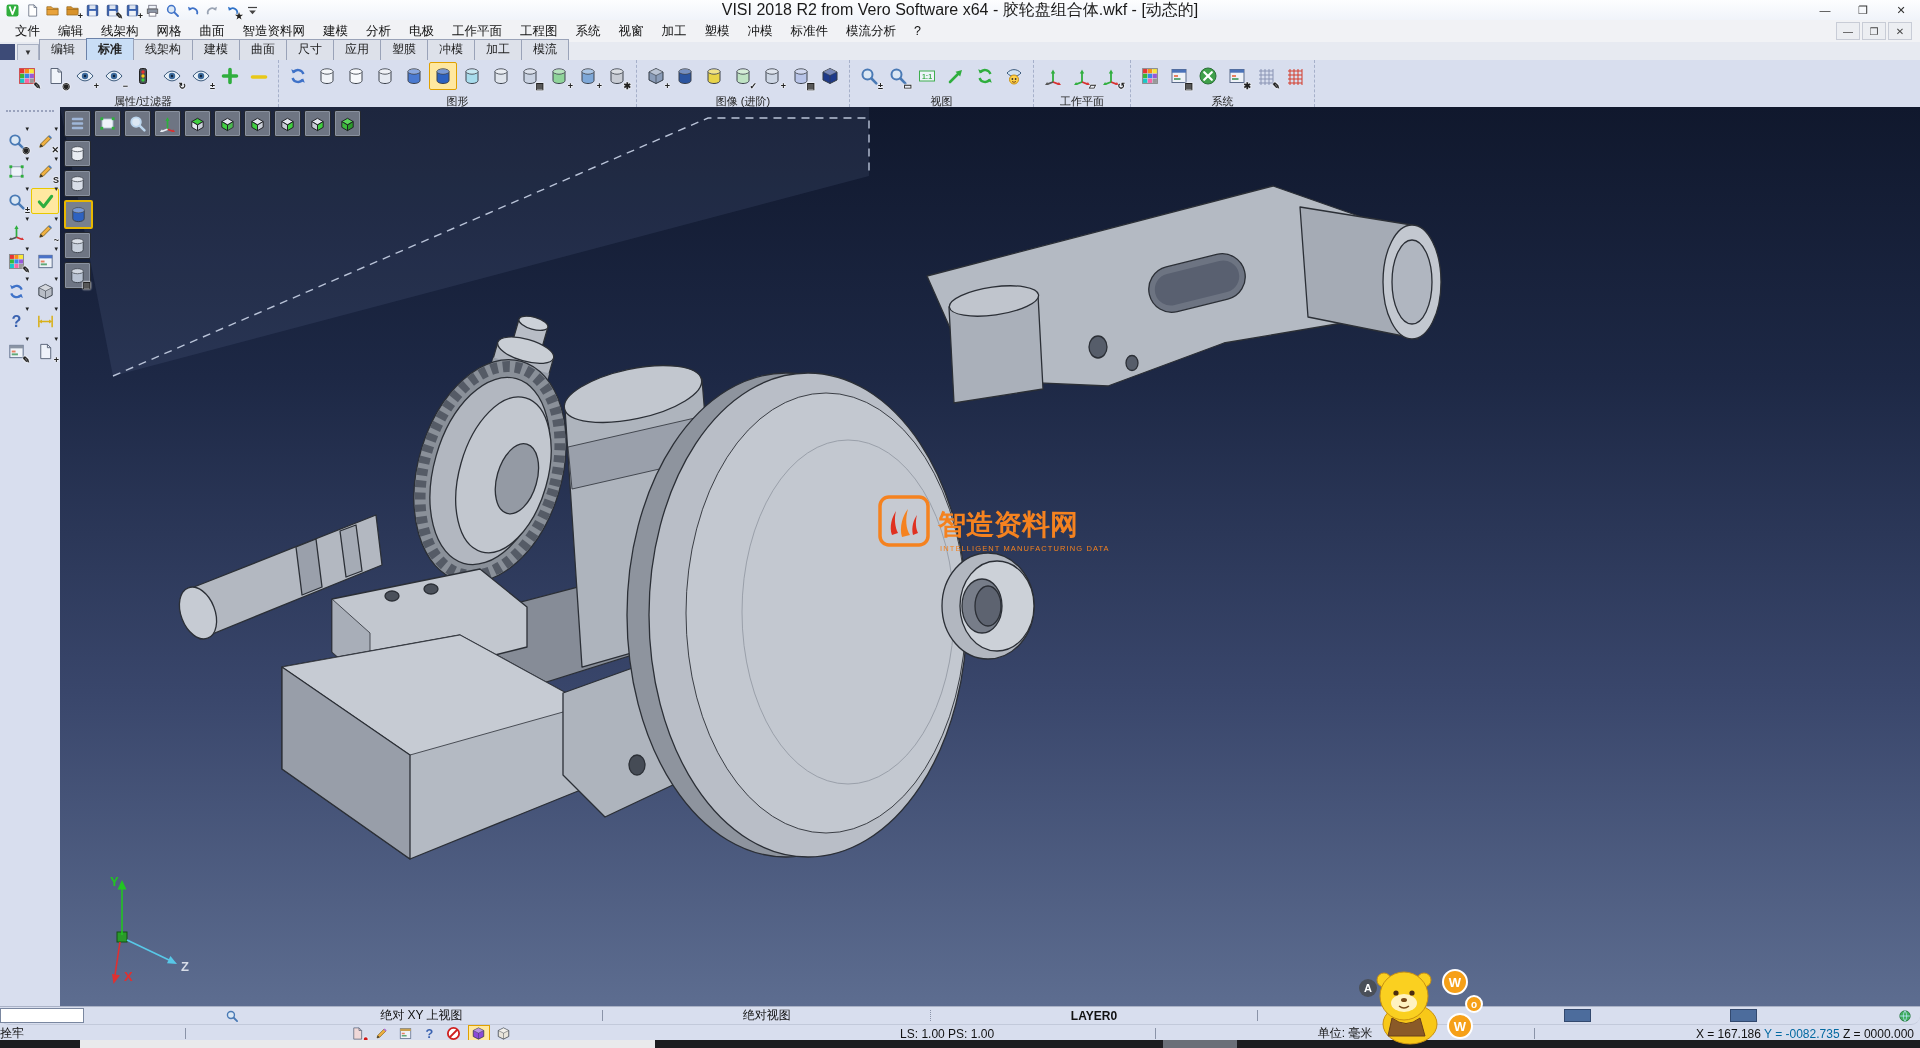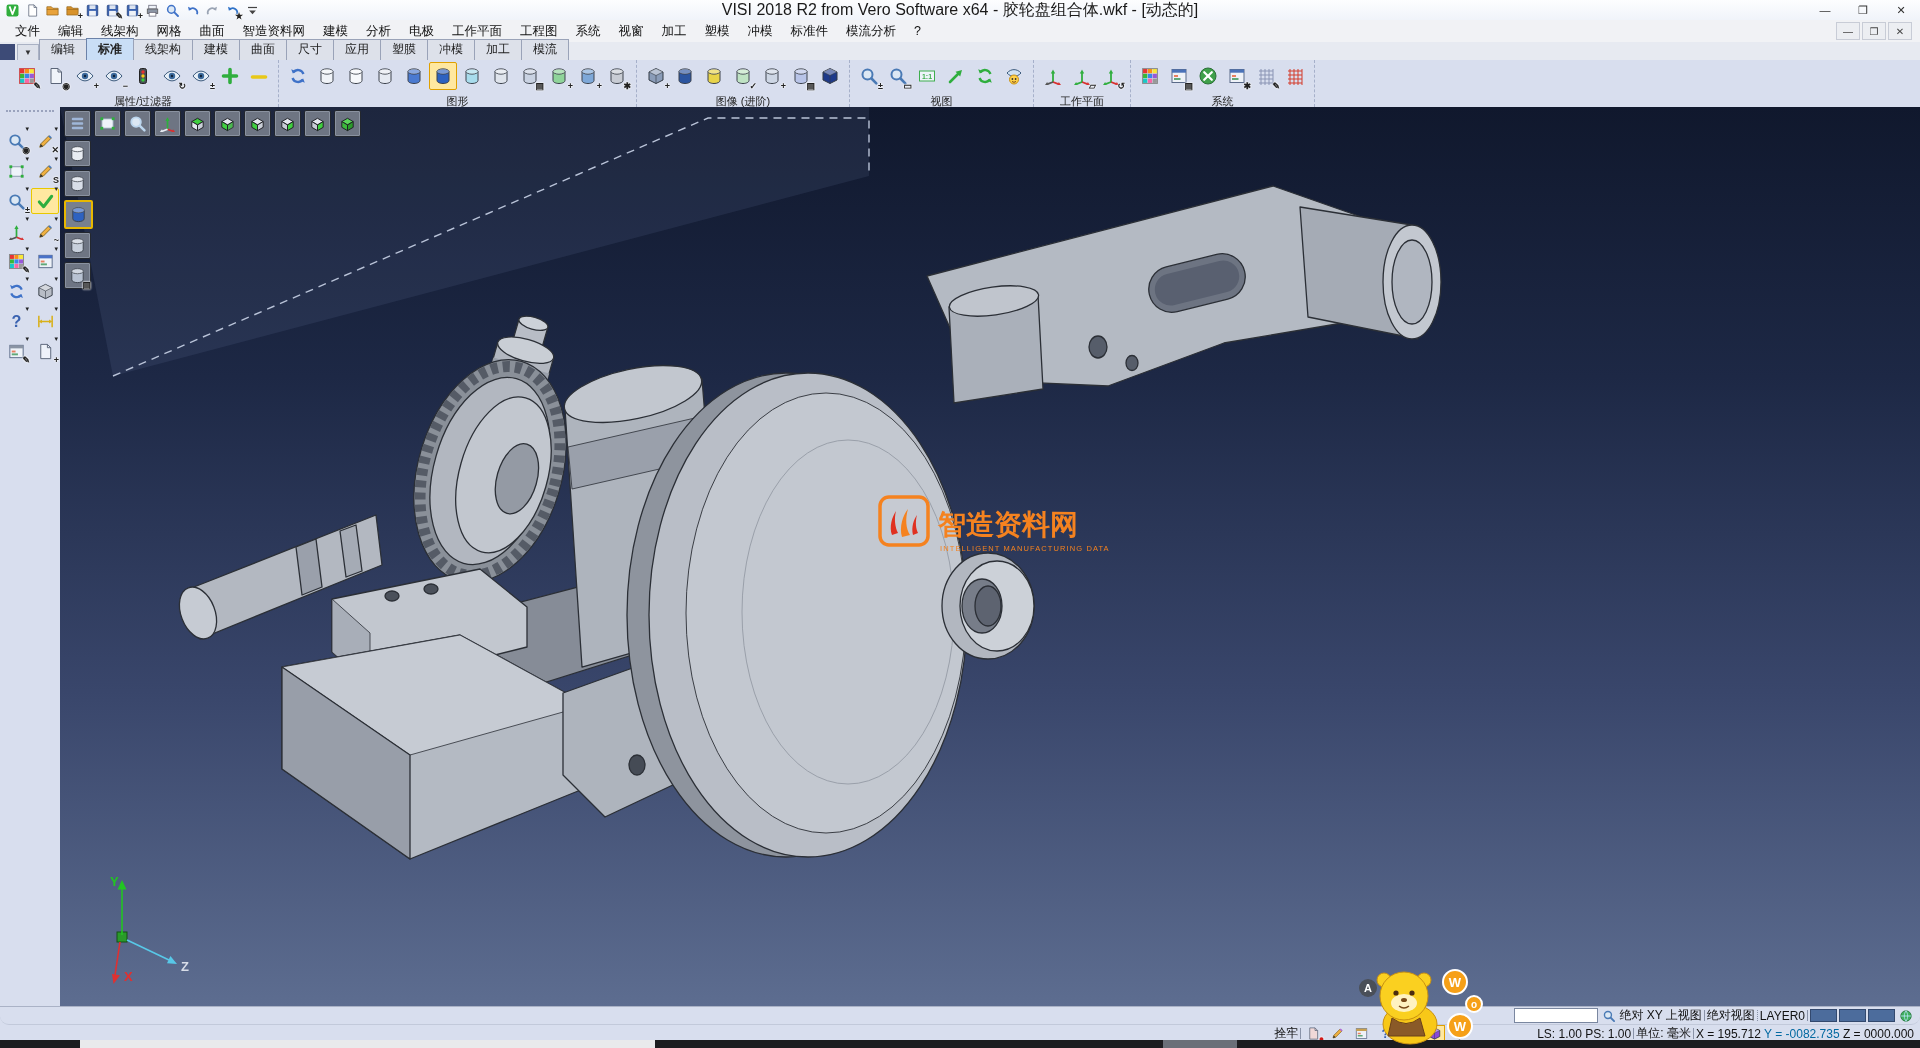--- a/index.html
+++ b/index.html
@@ -74,29 +74,29 @@
   .fl-v{left:4px;top:3px;flex-direction:column;}
   .vbtn{width:25px;height:25px;background:#6e7583;border:1px solid #23272e;border-radius:2px;
     display:flex;align-items:center;justify-content:center;position:relative;
     box-shadow:inset 0 0 0 1px #8a92a0;}
   .vbtn .ic{width:19px;height:19px;}
   .vbtn.active{border:2px solid #e8b800;box-shadow:none;background:#78808e;}
 
   
   .statusbar{position:absolute;left:0;right:0;top:1006px;height:34px;background:#d8deee;
     border-top:1px solid #aab2c6;font-size:12px;color:#111;}
-  .srow{display:flex;align-items:center;justify-content:flex-end;gap:2px;height:17px;padding-right:6px;border-radius:9px;}
+  .srow{display:flex;align-items:center;justify-content:space-between;gap:2px;height:17px;padding-right:6px;border-radius:9px;}
   .srow.r1{border-bottom:1px solid #c2c9da;}
   .vsep{width:1px;height:11px;background:#8a93a8;}
   .dsep{width:0;height:11px;border-left:1px dotted #8a93a8;}
   .s-search{width:78px;height:13px;border:1px solid #7a87a0;background:#fff;font-size:11px;padding:0 2px;}
   .sbtn-mini{width:17px;height:16px;display:flex;align-items:center;justify-content:center;}
   .sbtn-mini .ic{width:14px;height:14px;}
   .swatch{width:25px;height:11px;background:#4c6c9c;border:1px solid #33496e;}
-  .layer{font-weight:normal;}
+  .layer{font-weight:bold;}
   .stools{display:flex;align-items:center;gap:4px;}
   .stbtn{width:20px;height:16px;display:flex;align-items:center;justify-content:center;position:relative;}
   .stbtn .ic{width:15px;height:15px;}
   .stbtn.active{background:#ffe8a0;border:1px solid #e0a000;}
   .mascot-gap{width:64px;}
   .coords{white-space:nowrap;}
   .red{color:#0369a1;}
 
   
   .taskbar{position:absolute;left:0;right:0;bottom:0;height:8px;background:#1c1d20;}
@@ -1020,21 +1020,21 @@
               <use href="#sym-cube"></use>
             </svg>
           </div>
         </div>
       <div class="mascot-gap"></div>
       <span>LS: 1.00 PS: 1.00</span>
       <div class="vsep"></div>
       <span>单位: 毫米</span>
       <div class="vsep"></div>
       <span class="coords">
-        <span>X = 195.712</span>
+        <span>X = 167.186</span>
         <span class="red">Y = -0082.735</span>
         <span>Z = 0000.000</span>
       </span>
     </div>
   </div>
 
   <div class="taskbar">
     <div class="tseg1"></div>
     <div class="tseg2"></div>
   </div>

